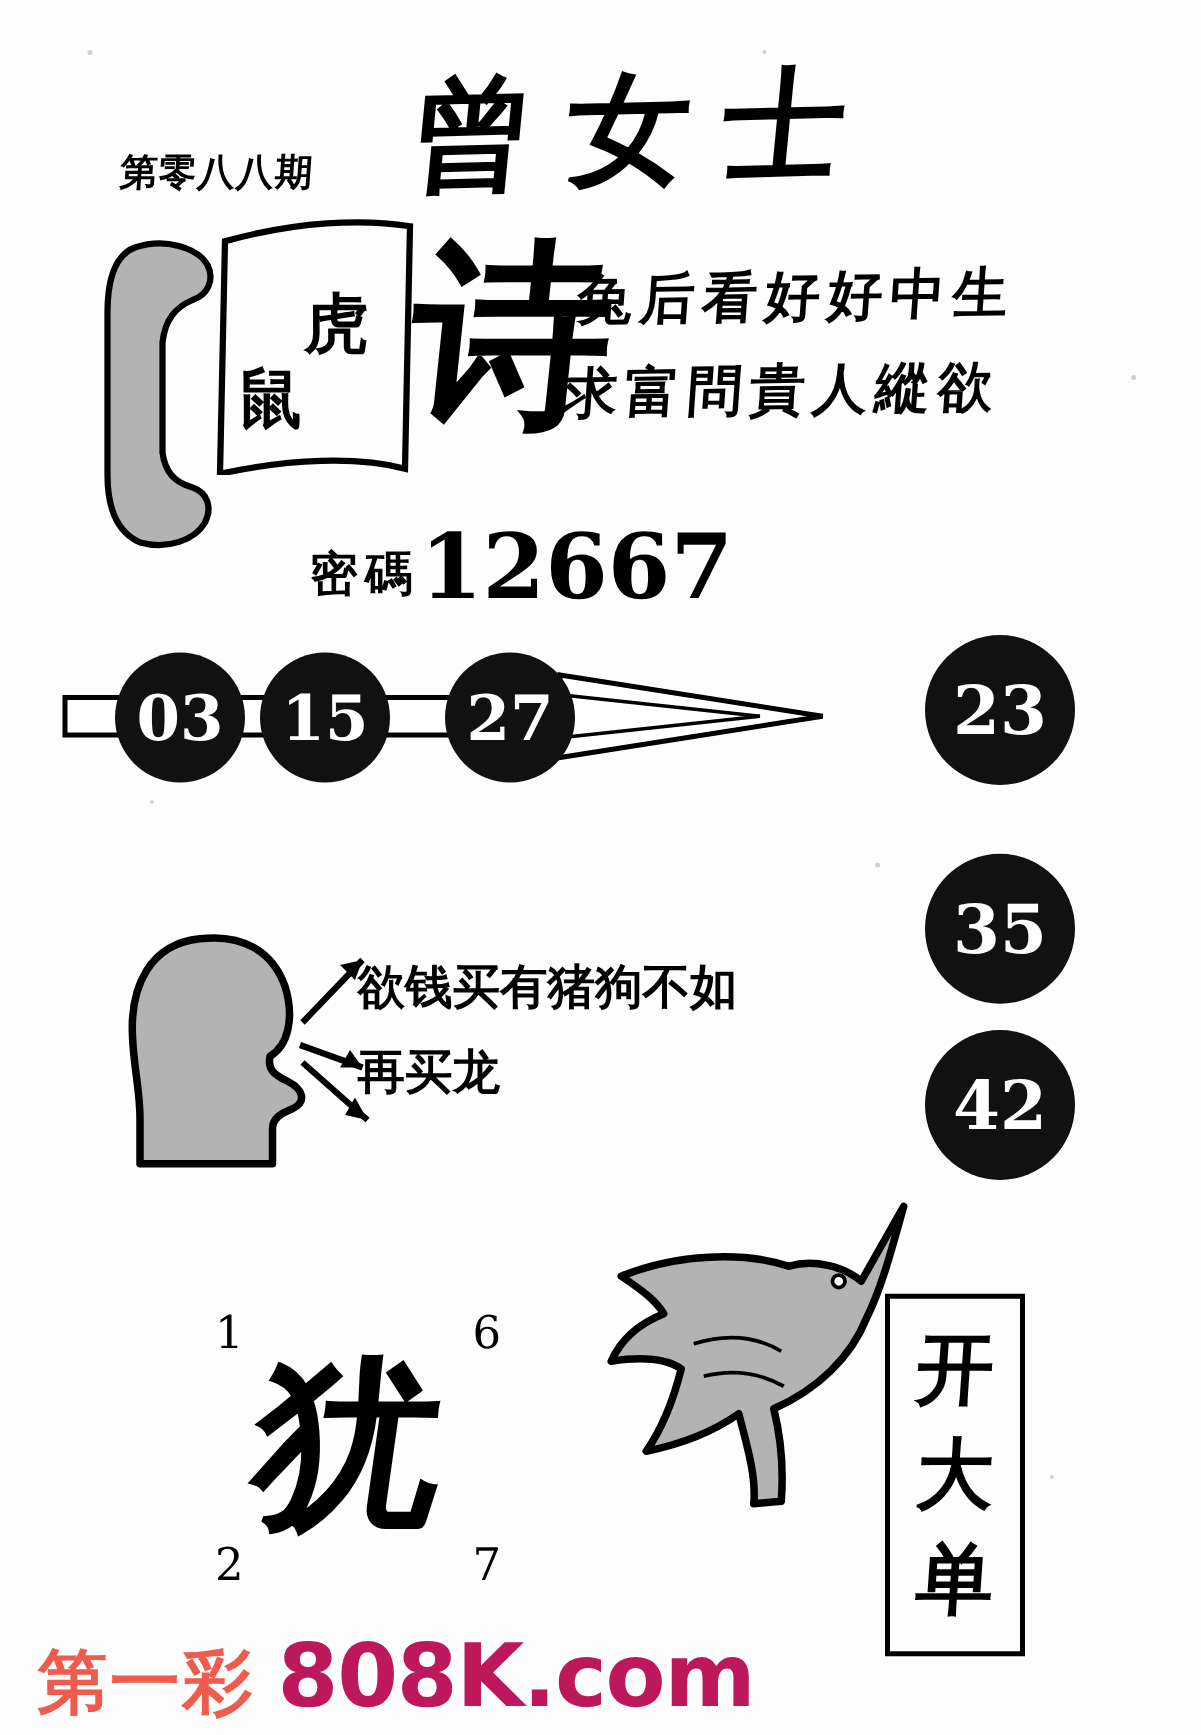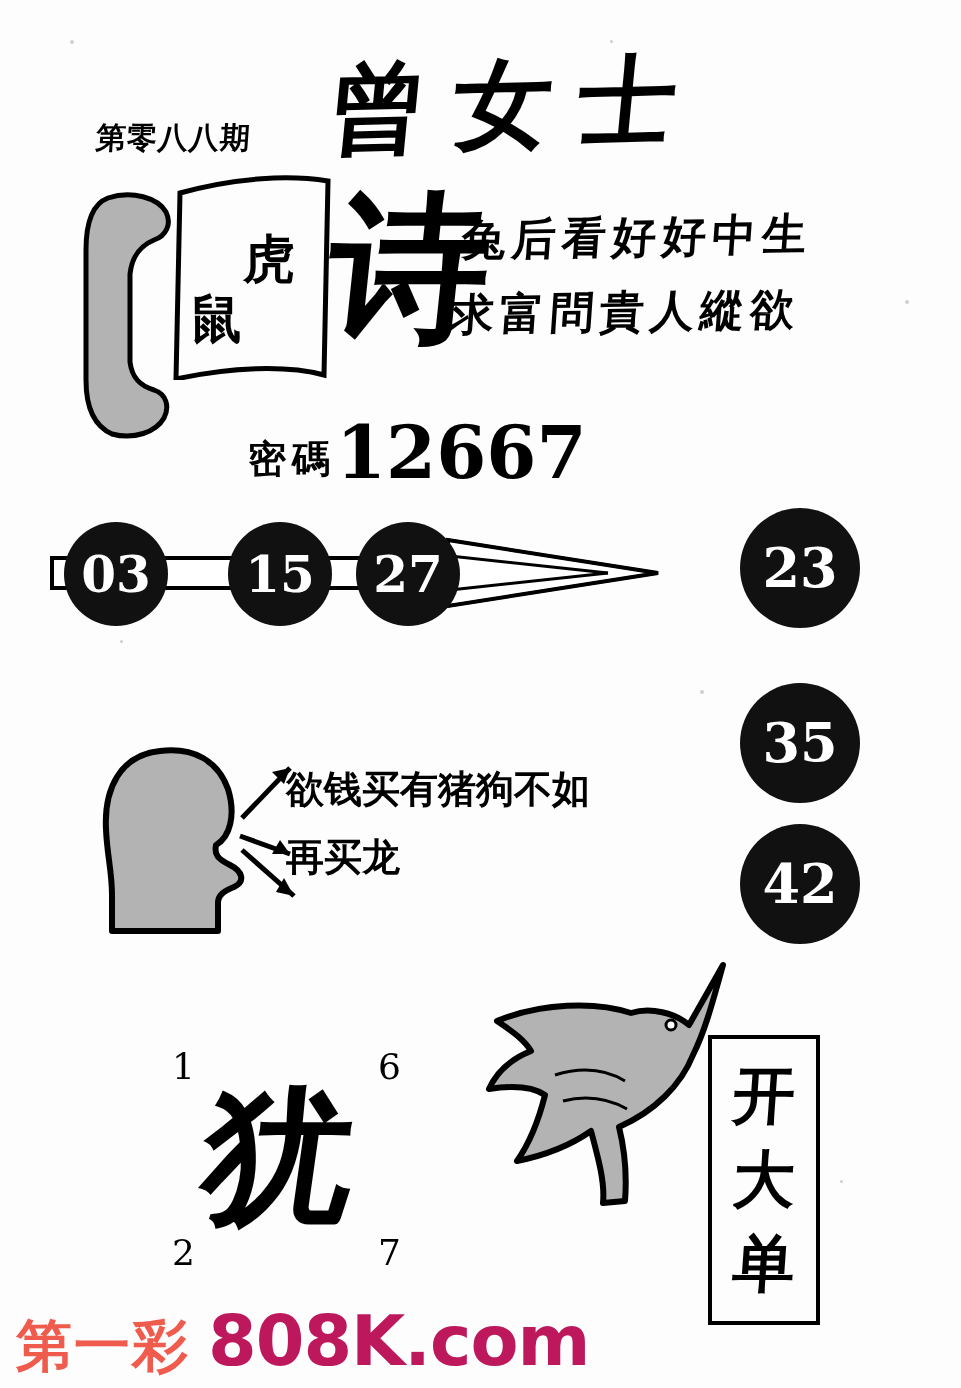--- a/index.html
+++ b/index.html
@@ -142,22 +142,22 @@
     justify-content: center;
     font-family: "DejaVu Serif", serif;
     font-weight: 700;
   }
   .ball-left {
     width: 104px;
     height: 104px;
     font-size: 50px;
     top: 22px;
   }
-  .b1 { left: 16px; }
-  .b2 { left: 180px; }
+  .b1 { left: 44px; }
+  .b2 { left: 160px; }
   .b3 { left: 308px; }
 
   .ball-right {
     width: 120px;
     height: 120px;
     font-size: 54px;
     left: 740px;
   }
   .r1 { top: 508px; }
   .r2 { top: 683px; }
@@ -231,21 +231,21 @@
     font-size: 62px;
     font-weight: 700;
     font-family: "DejaVu Serif", serif;
     line-height: 1;
     transform: skewX(-4deg);
   }
 
   
   .footer {
     position: absolute;
-    left: 16px;
+    left: 30px;
     top: 1300px;
     display: flex;
     align-items: baseline;
     white-space: nowrap;
   }
   .footer .fz {
     font-size: 56px;
     font-weight: 700;
     font-family: "DejaVu Serif", serif;
     color: #ef5b4c;

